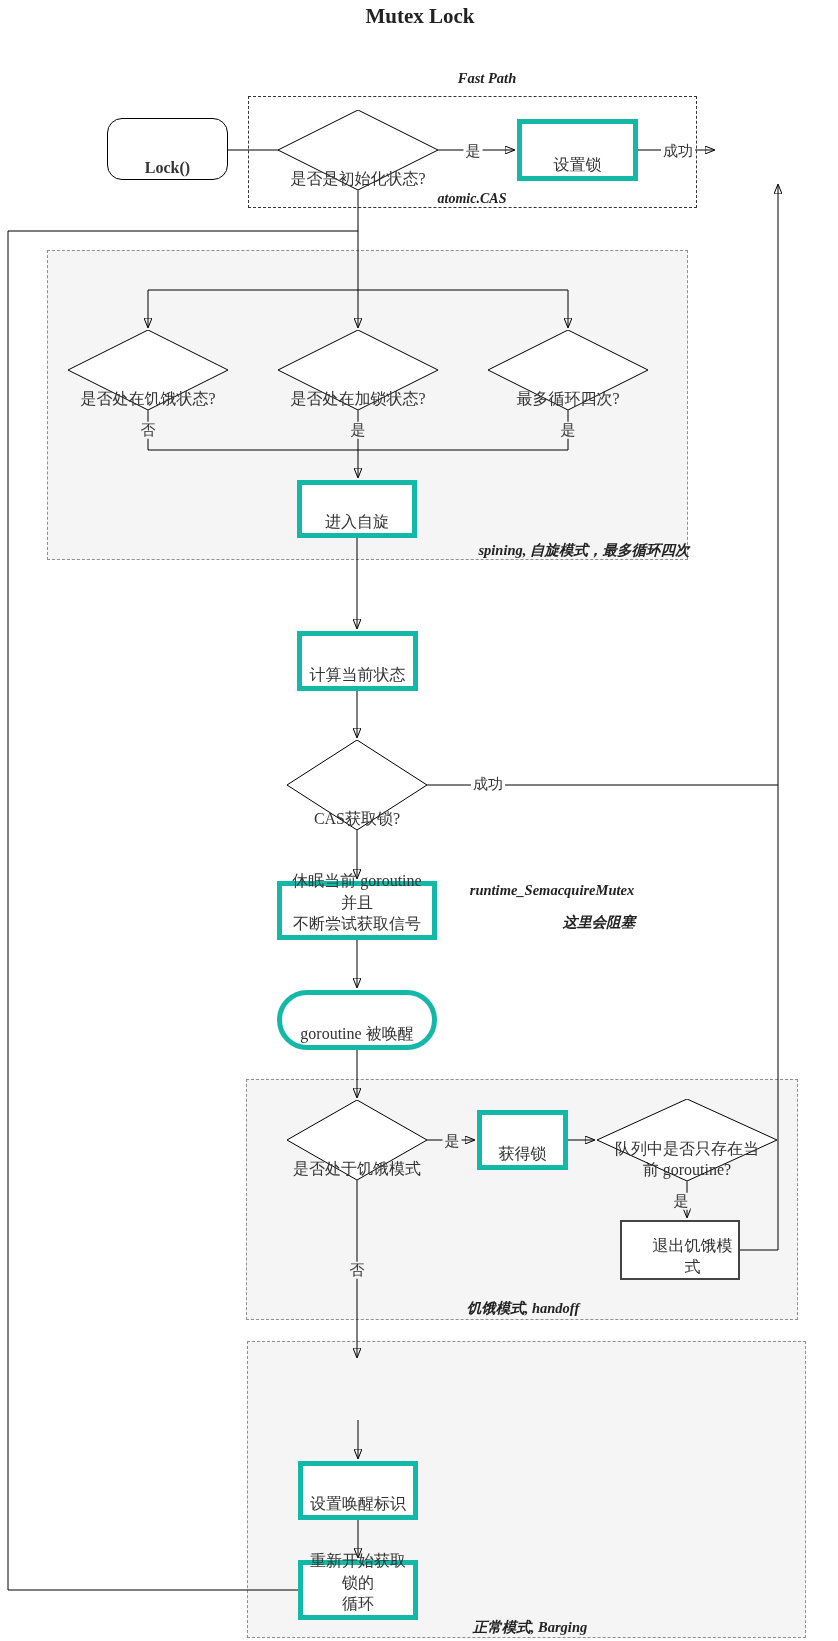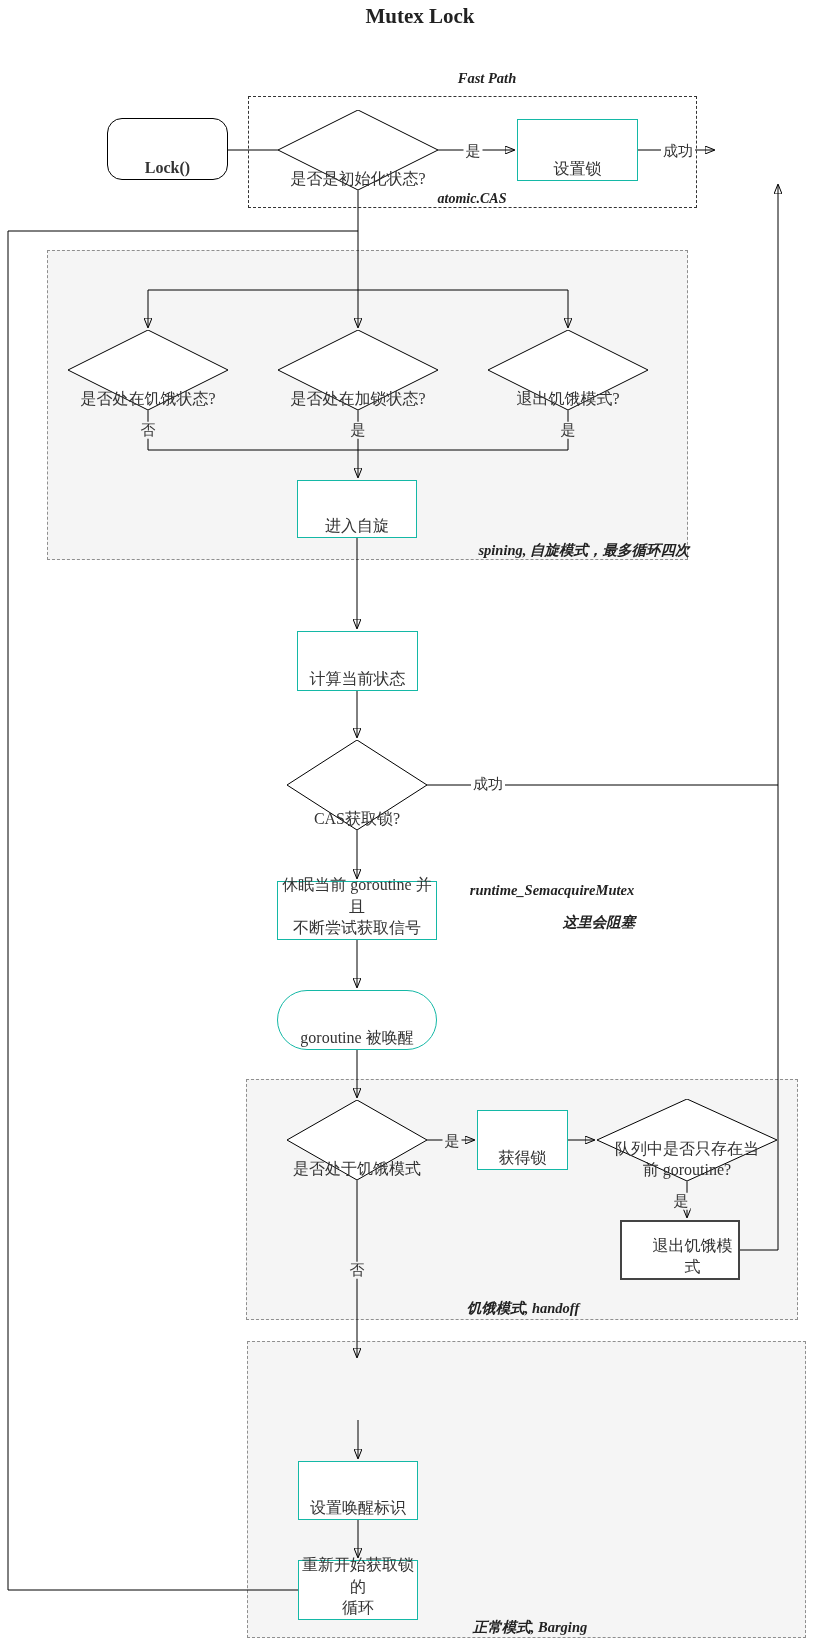--- a/index.html
+++ b/index.html
@@ -4,21 +4,21 @@
 <style>
   html,body{margin:0;padding:0;background:#fff;}
   #page{position:relative;width:838px;height:1641px;background:#ffffff;
         font-family:"Liberation Serif","DejaVu Serif",serif;color:#333;overflow:hidden;}
   .section{position:absolute;border:1px dashed #8f8f8f;background:#f5f5f5;box-sizing:border-box;}
   .fastpath{position:absolute;border:1px dashed #333;background:#ffffff;box-sizing:border-box;}
   #wires{position:absolute;left:0;top:0;width:838px;height:1641px;pointer-events:none;}
   #wires path{stroke:#000;stroke-width:1;fill:none;}
   .node{position:absolute;display:flex;align-items:flex-end;justify-content:center;
         text-align:center;font-size:16px;color:#333;box-sizing:border-box;}
-  .rect{background:#fff;border:1px solid #14b8a6;}
+  .rect{background:#fff;border:5px solid #14b8a6;}
   .rect2{background:#fff;border:2px solid #444;padding-left:25px;}
   .round{background:#fff;border:1px solid #000;border-radius:15px;}
   .diamond{background:transparent;}
   .dshape{position:absolute;left:0;top:0;width:100%;height:100%;}
   .dshape polygon{fill:#ffffff;stroke:#000;stroke-width:1;}
   .txt{position:relative;white-space:pre-line;line-height:1.35;padding:0 3px;}
   .elabel{position:absolute;transform:translate(-50%,-50%);font-size:15px;color:#333;
           padding:0 2px;line-height:1.1;}
   .lbl-white{background:#ffffff;}
   .lbl-gray{background:#f5f5f5;}
@@ -108,21 +108,21 @@
     <svg class="dshape" viewBox="0 0 100 100" preserveAspectRatio="none">
       <polygon points="50,0 100,50 50,100 0,50" vector-effect="non-scaling-stroke"></polygon>
       </svg>
     <span class="txt">是否处在加锁状态?</span>
   </div>
 
   <div class="node diamond" style="left:488px;top:330px;width:160px;height:80px;">
     <svg class="dshape" viewBox="0 0 100 100" preserveAspectRatio="none">
       <polygon points="50,0 100,50 50,100 0,50" vector-effect="non-scaling-stroke"></polygon>
       </svg>
-    <span class="txt">退出饥饿模式?</span>
+    <span class="txt">最多循环四次?</span>
   </div>
 
   <div class="node rect" style="left:297px;top:480px;width:120px;height:58px;">
     <span class="txt">进入自旋</span>
   </div>
 
   <div class="node rect" style="left:297px;top:631px;width:121px;height:60px;">
     <span class="txt">计算当前状态</span>
   </div>
 

